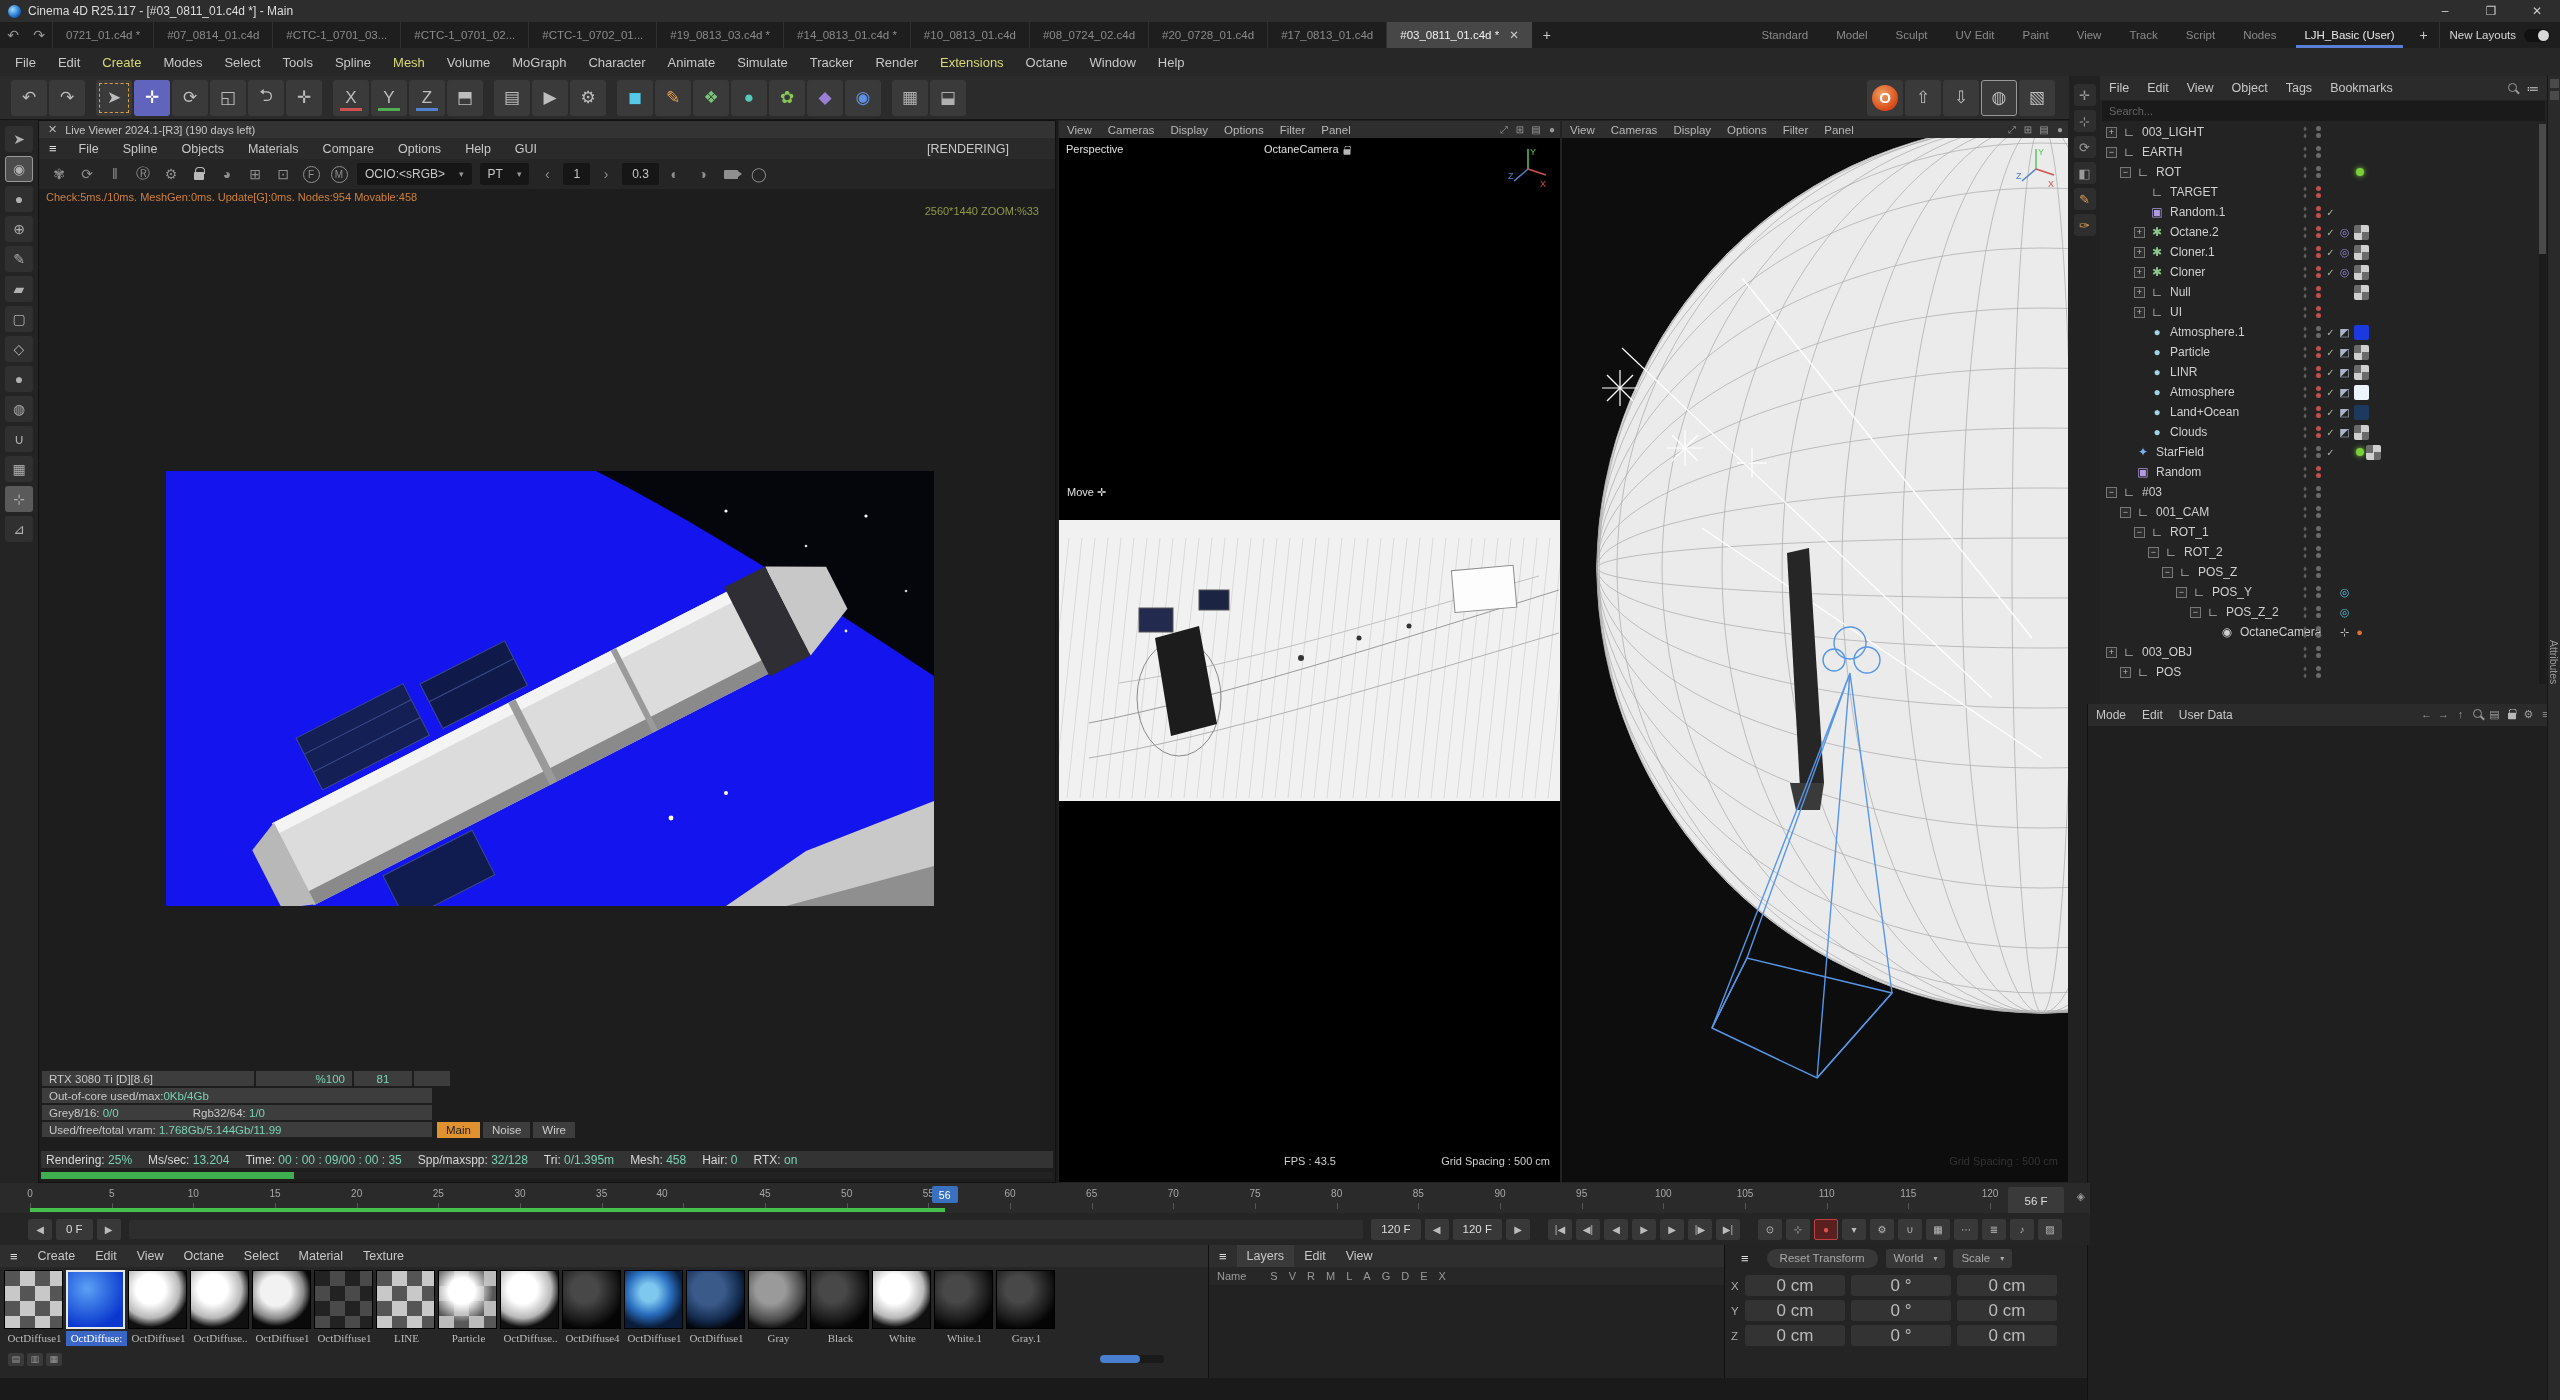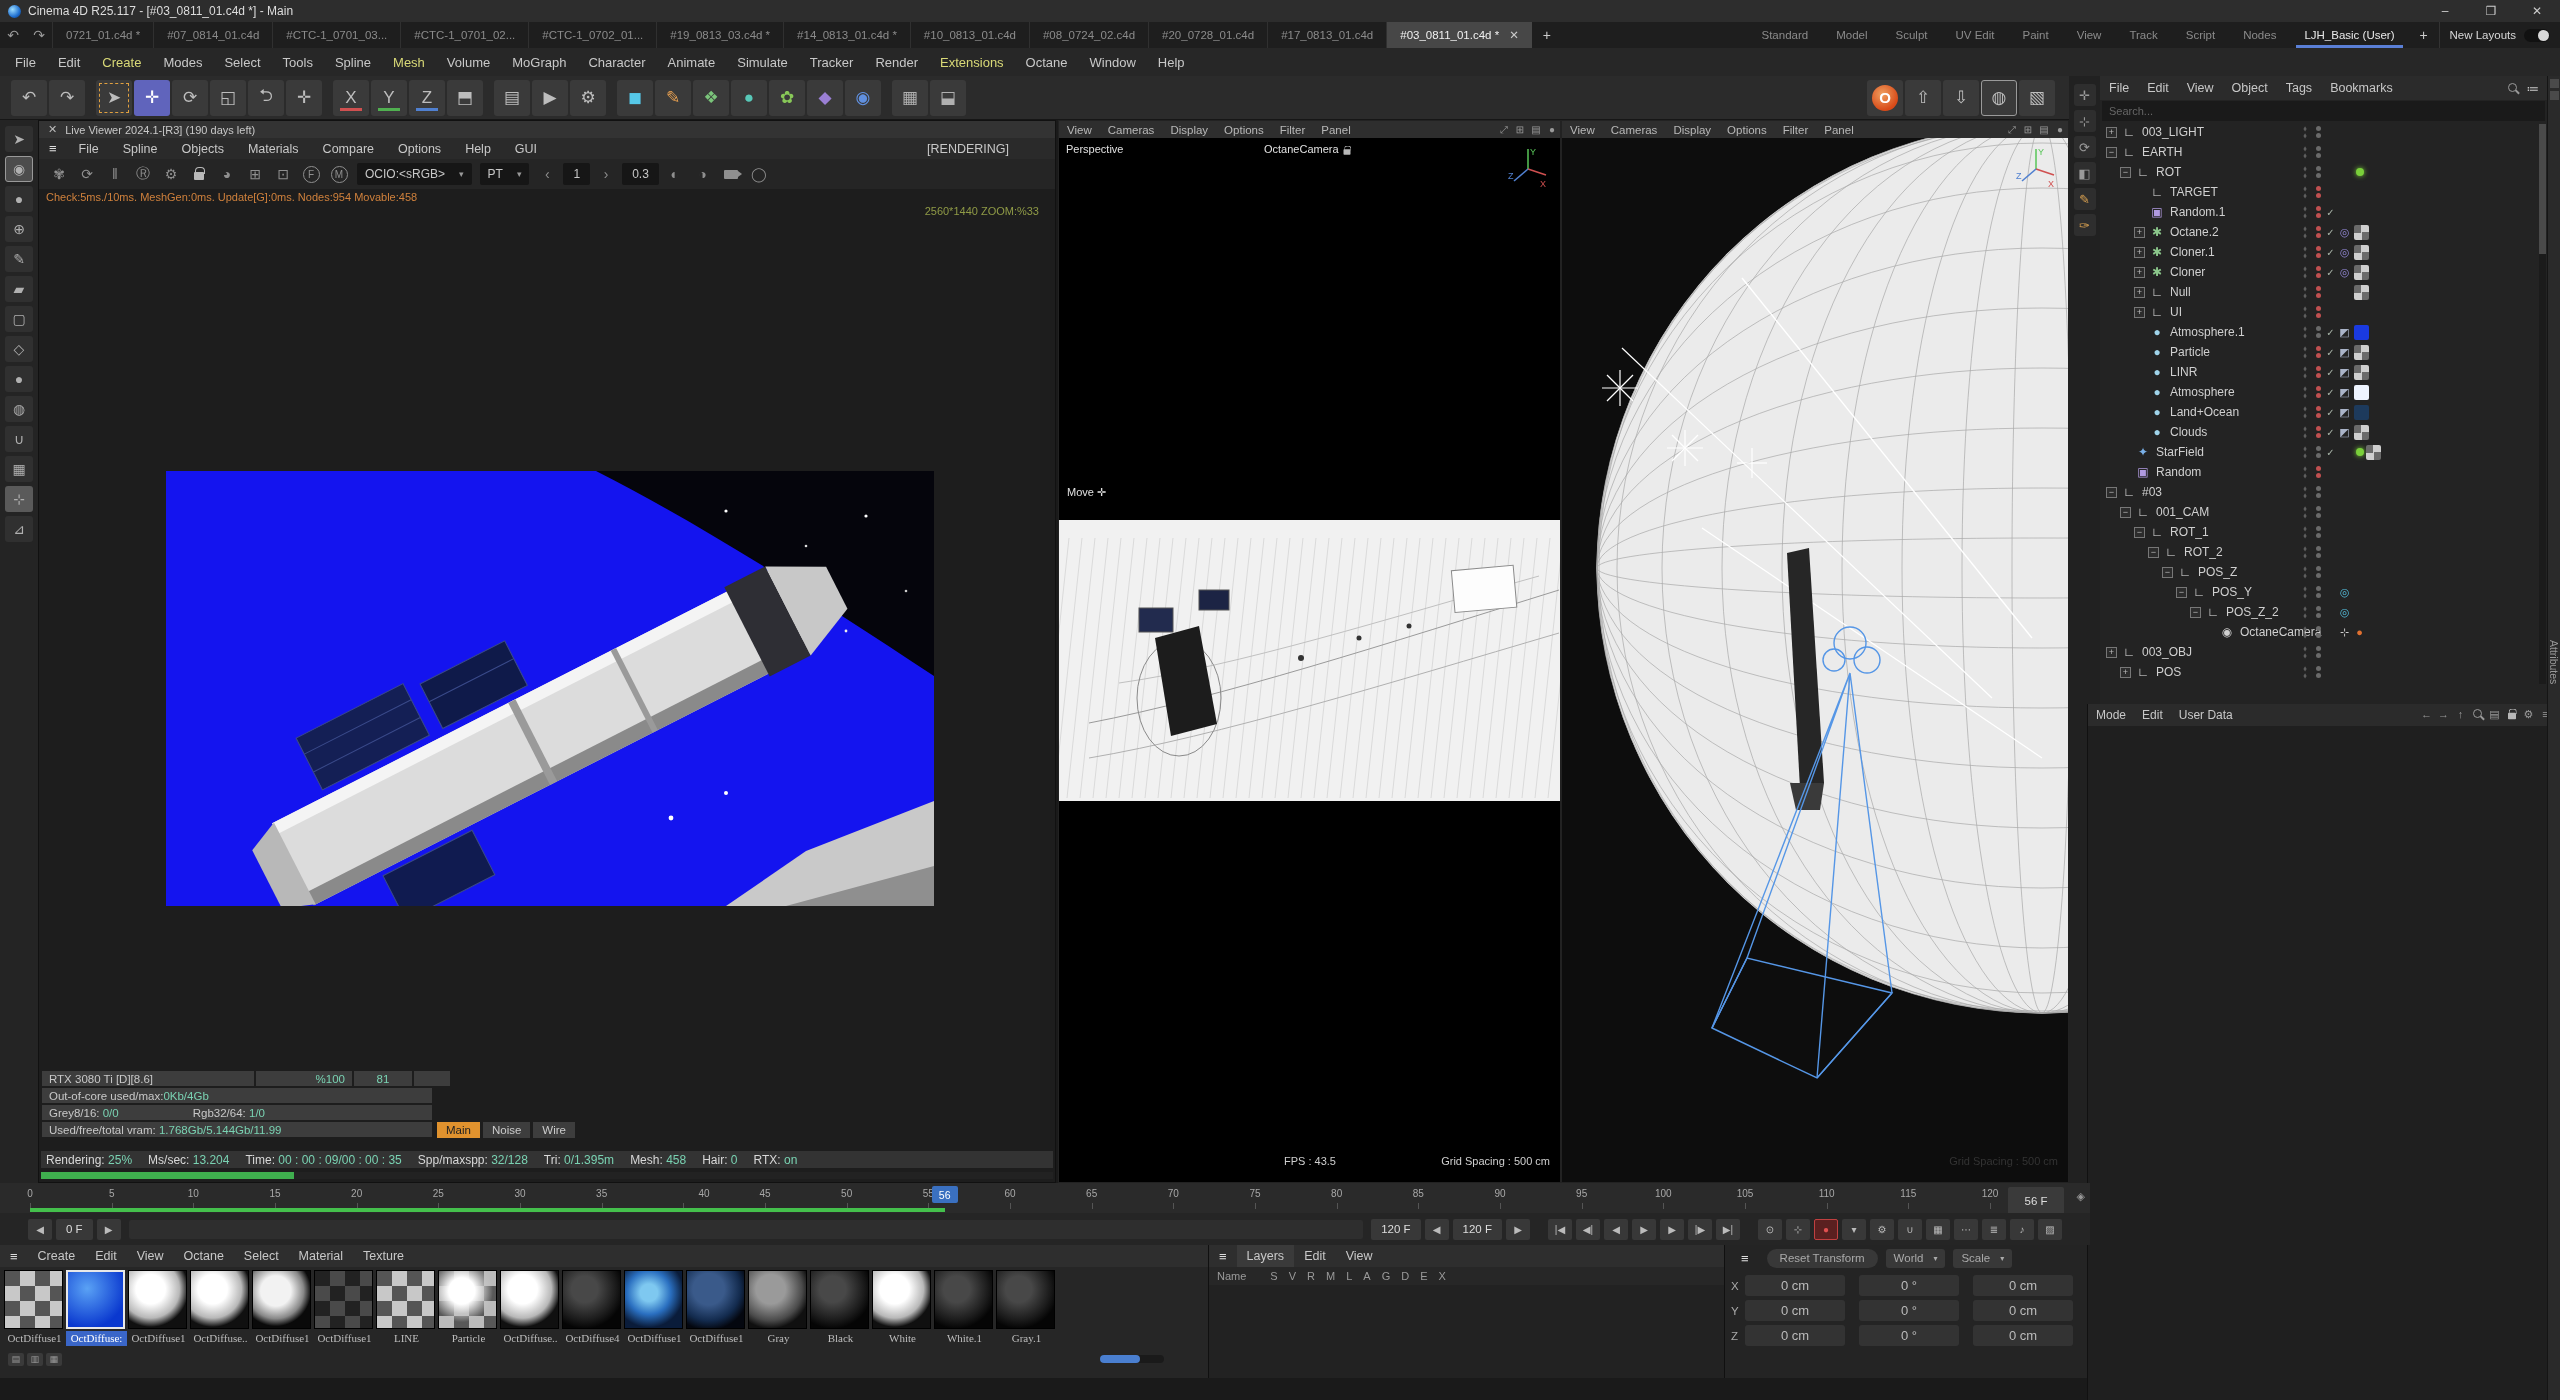--- a/index.html
+++ b/index.html
@@ -210,22 +210,22 @@
   
   #coords { left:1724px; top:1245px; width:363px; height:133px; background:#242424; border-left:1px solid #101010;}
   #coords-head { height:26px; display:flex; align-items:center; padding-left:6px; }
   .pill { height:19px; background:#383838; border-radius:10px; padding:0 13px; display:flex;
     align-items:center; font-size:11.5px; color:#aaa; margin-left:8px; }
   .cdrop { height:19px; background:#383838; border-radius:3px; padding:0 8px; display:flex;
     align-items:center; font-size:11.5px; color:#aaa; margin-left:8px; }
   .cdrop .car { margin-left:10px; font-size:8px; }
   .crow { display:flex; align-items:center; margin:4px 0 0 6px; }
   .caxis { width:14px; font-size:11.5px; color:#aaa; }
-  .cval { width:100px; height:21px; background:#333; border-radius:3px; margin-right:14px;
-    display:flex; align-items:center; justify-content:center; font-size:13px; color:#bbb; }
+  .cval { width:100px; height:21px; background:#333; border-radius:3px; margin-right:6px;
+    display:flex; align-items:center; justify-content:center; font-size:17px; color:#bbb; }
 
   
   #statusbar { left:0; top:1378px; width:2087px; height:22px; background:#2a2a2a;
     border-top:1px solid #151515; display:flex; align-items:center; font-size:11.5px; color:#aaa; }
   .sbico { width:14px; height:12px; background:#3d3d3d; margin:0 3px; border-radius:2px; }
   #redge { left:2547px; top:76px; width:13px; height:1324px; background:#2a2a2a;
     border-left:1px solid #151515; }
   .redgeico { width:9px; height:9px; background:#4a4a4a; margin:3px auto; }
   #redge-label { writing-mode:vertical-rl; font-size:10.5px; color:#999; margin:540px auto 0; }
 
@@ -1115,21 +1115,21 @@
       <span class="tick" style="left: 275px;">15</span>
       <span class="tickline" style="left: 275px;"></span>
       <span class="tick" style="left: 356.667px;">20</span>
       <span class="tickline" style="left: 356.667px;"></span>
       <span class="tick" style="left: 438.333px;">25</span>
       <span class="tickline" style="left: 438.333px;"></span>
       <span class="tick" style="left: 520px;">30</span>
       <span class="tickline" style="left: 520px;"></span>
       <span class="tick" style="left: 601.667px;">35</span>
       <span class="tickline" style="left: 601.667px;"></span>
-      <span class="tick" style="left: 704px;">40</span>
+      <span class="tick" style="left: 662px;">40</span>
       <span class="tickline" style="left: 683.333px;"></span>
       <span class="tick" style="left: 765px;">45</span>
       <span class="tickline" style="left: 765px;"></span>
       <span class="tick" style="left: 846.667px;">50</span>
       <span class="tickline" style="left: 846.667px;"></span>
       <span class="tick" style="left: 928.333px;">55</span>
       <span class="tickline" style="left: 928.333px;"></span>
       <span class="tick" style="left: 1010px;">60</span>
       <span class="tickline" style="left: 1010px;"></span>
       <span class="tick" style="left: 1091.67px;">65</span>

